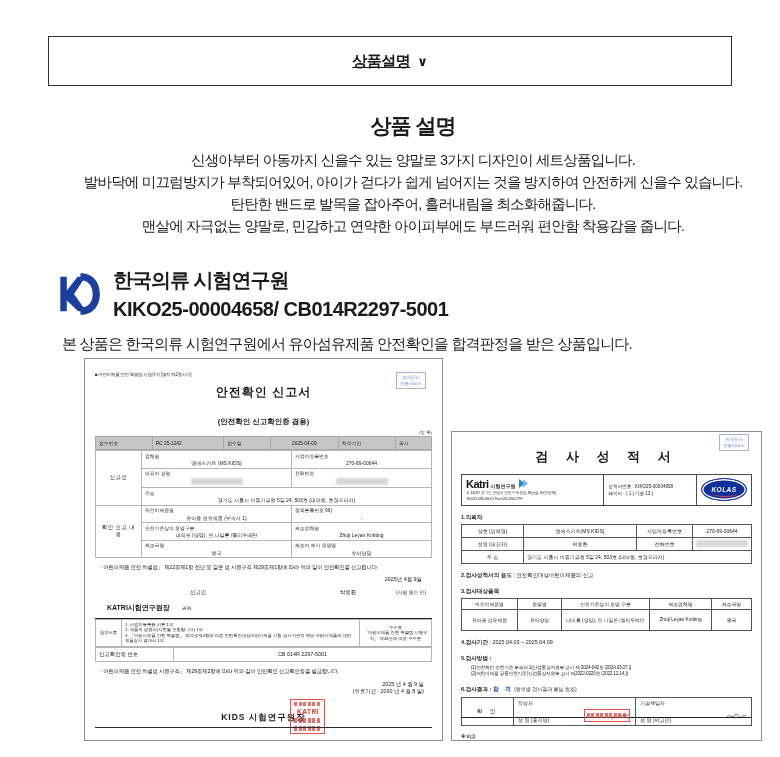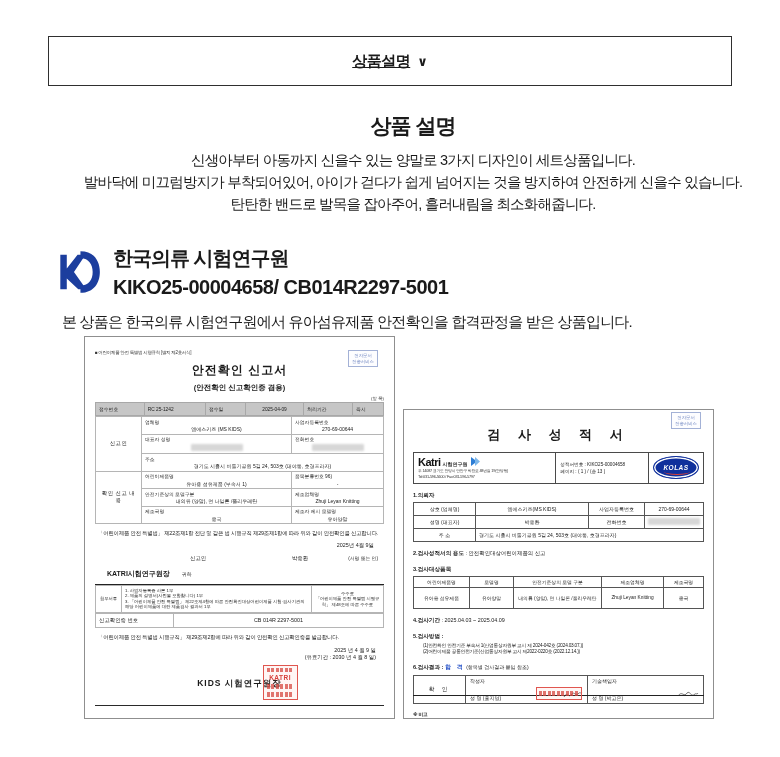--- a/index.html
+++ b/index.html
@@ -19,31 +19,31 @@
   .desc .line { font-size:14.5px; line-height:22px; letter-spacing:-0.8px; white-space:nowrap; }
   
   .kc-row { display:flex; align-items:flex-start; gap:11px; margin:30px 0 0 56px; }
   .kc-text .org { font-size:20px; font-weight:bold; letter-spacing:-1px; }
   .kc-text .nums { font-size:20px; font-weight:bold; letter-spacing:-0.5px; margin-top:4px;
     font-family:"Liberation Sans",sans-serif; }
   .kc-statement { margin:10px 0 0 62px; font-size:15px; letter-spacing:-0.8px; white-space:nowrap; }
   
   .docs { display:flex; align-items:flex-end; gap:8px; margin:4px 0 0 84px; }
   .doc { background:#fff; border:1px solid #8f8f8f; position:relative; overflow:hidden; }
-  .doc-left  { width:311px; height:383px; padding:13px 10px; }
+  .doc-left  { width:359px; height:383px; padding:13px 10px; }
   .doc-right { width:311px; height:310px; padding:6px 9px; }
   .blurbox { display:inline-block; width:52px; height:7px; background:#d7d7d7; border-radius:1px; filter:blur(1px); }
   
   .dl-note { font-size:4.5px; color:#333; letter-spacing:-0.3px; }
   .e-stamp { position:absolute; border:1px solid #a3b1d6; color:#7288c2; background:#fdfdff;
     font-size:4.4px; line-height:5.6px; text-align:center; padding:2px 3px; }
   .dl-estamp { top:13px; right:16px; }
   .dr-estamp { top:2px; right:12px; }
   .dl-title { text-align:center; font-size:12px; font-weight:bold; letter-spacing:1px; margin-top:7px; }
-  .dl-sub { text-align:center; font-size:7.5px; font-weight:bold; margin-top:4px; }
+  .dl-sub { text-align:center; font-size:7.5px; font-weight:bold; margin-top:16px; }
   .dl-side { text-align:right; font-size:4.4px; margin-top:3px; color:#333; }
   table { border-collapse:collapse; }
   .dl-receipt { width:100%; background:#c6c6c6; font-size:4.8px; margin-top:1px; }
   .dl-receipt td { border:0.5px solid #a8a8a8; padding:2px 3px; height:13px; }
   .dl-main { width:100%; font-size:5px; }
   .dl-main td { border:0.5px solid #b5b5b5; padding:1.5px 3px; vertical-align:top; }
   .dl-main .grp { width:46px; text-align:center; vertical-align:middle; font-size:5.4px; letter-spacing:0.5px; }
   .cell-l { font-size:4.8px; color:#222; }
   .cell-v { text-align:center; margin-top:1.5px; font-size:5px; }
   .dl-statement { font-size:5.4px; line-height:7px; margin-top:6px; padding:0 3px; letter-spacing:-0.2px; }
@@ -118,20 +118,21 @@
 <div class="accordion">
   <span class="lbl">상품설명</span>
   <span class="chev">∨</span>
 </div>
 
 <div class="desc">
   <div class="title">상품 설명</div>
   <div class="line">신생아부터 아동까지 신을수 있는 양말로 3가지 디자인이 세트상품입니다.</div>
   <div class="line">발바닥에 미끄럼방지가 부착되어있어, 아이가 걷다가 쉽게 넘어지는 것을 방지하여 안전하게 신을수 있습니다.</div>
   <div class="line">탄탄한 밴드로  발목을 잡아주어, 흘러내림을 최소화해줍니다.</div>
+  <div class="line">맨살에 자극없는 양말로, 민감하고 연약한 아이피부에도 부드러워 편안함 착용감을 줍니다.</div>
 </div>
 
 <div class="kc-row">
   <span>
     <svg width="46" height="54" viewBox="0 0 64 64" aria-hidden="true">
       <path d="M6 8 h9 v19 L30 8 h11 L25 32 l17 24 H31 L15 41 v15 H6 Z" fill="#1c3e9e"></path>
       <path d="M34 3 C53 3 61 17 61 32 C61 47 53 61 34 61 v-10 C46 51 51 42 51 32 C51 22 46 13 34 13 Z" fill="#1c3e9e"></path>
     </svg>
   </span>
   <div class="kc-text">

